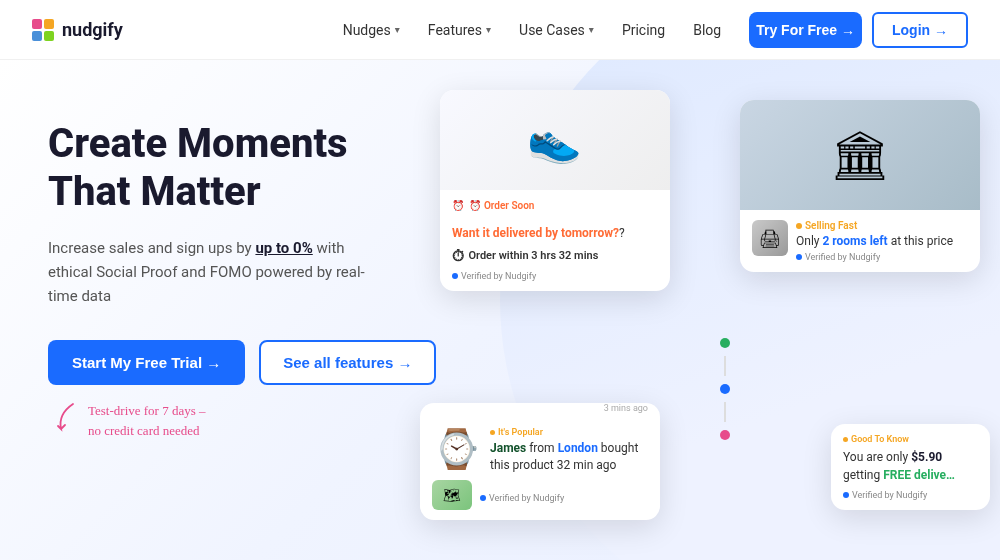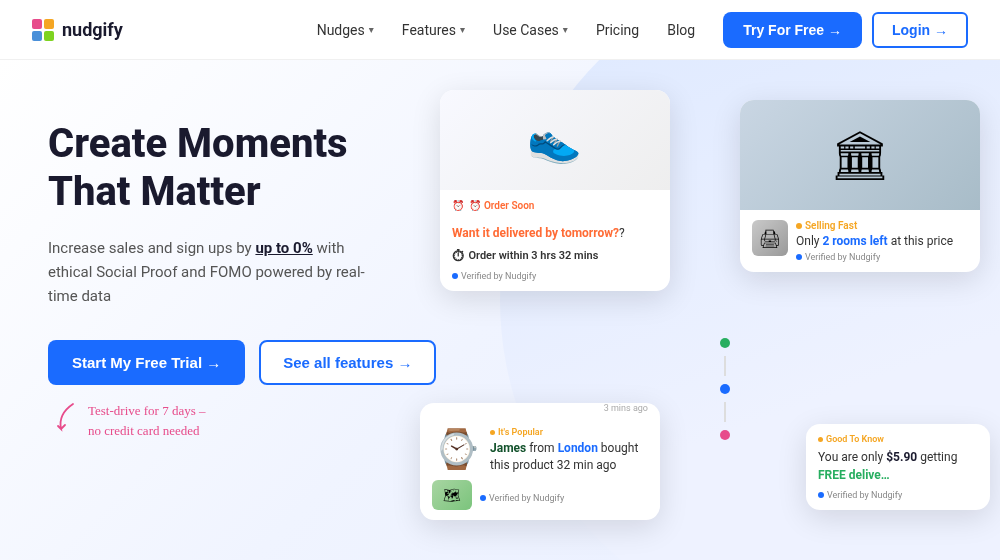--- a/index.html
+++ b/index.html
@@ -57,21 +57,21 @@
       color: #333;
       cursor: pointer;
       border-radius: 6px;
     }
     .chevron { font-size: 10px; color: #666; }
     .nav-plain { padding: 8px 12px; font-size: 14px; color: #333; cursor: pointer; }
     .btn-try {
       background: #1a6bff;
       color: #fff;
       border: none;
-      padding: 10px 20px;
+      padding: 10px 7px;
       border-radius: 8px;
       font-size: 14px;
       font-weight: 600;
       cursor: pointer;
       margin-right: 10px;
       display: flex;
       align-items: center;
       gap: 6px;
     }
     .btn-login {
@@ -358,21 +358,21 @@
       border-radius: 6px;
       background: linear-gradient(135deg, #a8d5a2, #7bc47c);
       display: flex;
       align-items: center;
       justify-content: center;
       font-size: 14px;
     }
 
     
     .card-delivery {
-      width: 184px;
+      width: 159px;
       bottom: 50px;
       right: 10px;
       margin-top: 44px;
     }
     .card-delivery-body {
       padding: 10px 12px;
     }
     .good-to-know {
       font-size: 9px;
       color: #f5a623;

